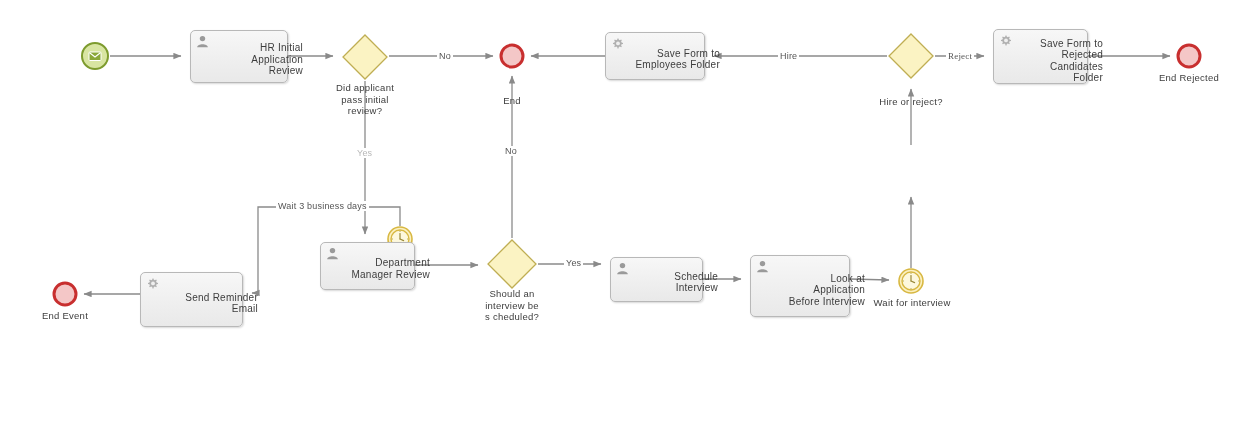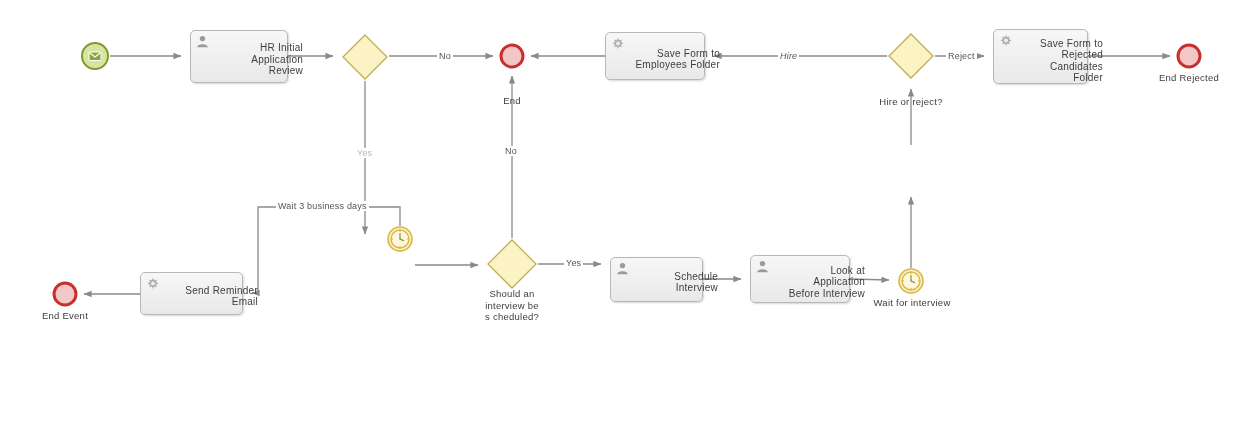--- a/index.html
+++ b/index.html
@@ -226,57 +226,68 @@
                L3.9,2.6 L5.1,3.3 L6.2,2.8 Z" fill="#b0b0b0"></path>
       <circle cx="7" cy="6.4" r="1.9" fill="#efefef"></circle>
     </svg>
     <div class="task-label mid" style="white-space:pre-line; top:58%;">Save Form to
 Rejected
 Candidates
 Folder</div>
   </div>
 
 
-
-  <div class="task" style="left:610px; top:257px; width:93px; height:45px;">
+  <div class="task" style="left:320px; top:242px; width:95px; height:48px;">
     <svg class="task-icon" viewBox="0 0 13 13">
       <circle cx="6.5" cy="3.6" r="2.7" fill="#9a9a9a"></circle>
       <path d="M1.2,12.2 C1.2,8.2 11.8,8.2 11.8,12.2 Z" fill="#9a9a9a"></path>
     </svg>
+    <div class="task-label mid" style="white-space:pre-line; top:55%;">Department
+Manager Review</div>
+  </div>
+
+  <div class="task" style="left:610px; top:257px; width:93px; height:45px;">
+    <svg class="task-icon" viewBox="0 0 13 13">
+      <circle cx="6.5" cy="3.6" r="2.7" fill="#9a9a9a"></circle>
+      <path d="M1.2,12.2 C1.2,8.2 11.8,8.2 11.8,12.2 Z" fill="#9a9a9a"></path>
+    </svg>
     <div class="task-label mid" style="white-space:pre-line; top:55%;">Schedule
 Interview</div>
   </div>
 
-  <div class="task" style="left:750px; top:255px; width:100px; height:48px;">
+  <div class="task" style="left:750px; top:255px; width:100px; height:62px;">
     <svg class="task-icon" viewBox="0 0 13 13">
       <circle cx="6.5" cy="3.6" r="2.7" fill="#9a9a9a"></circle>
       <path d="M1.2,12.2 C1.2,8.2 11.8,8.2 11.8,12.2 Z" fill="#9a9a9a"></path>
     </svg>
     <div class="task-label mid" style="white-space:pre-line; top:56%;">Look at
 Application
 Before Interview</div>
   </div>
 
-  <div class="task" style="left:140px; top:272px; width:103px; height:43px;">
+  <div class="task" style="left:140px; top:272px; width:103px; height:55px;">
     <svg class="task-icon" viewBox="0 0 13 13">
       <path d="M6.5,1.4 L7.5,1.4 L7.8,2.8 L8.9,3.3 L10.1,2.6 L10.8,3.3 L10.1,4.5 L10.6,5.6 L12,5.9 L12,6.9
                L10.6,7.2 L10.1,8.3 L10.8,9.5 L10.1,10.2 L8.9,9.5 L7.8,10 L7.5,11.4 L6.5,11.4 L6.2,10
                L5.1,9.5 L3.9,10.2 L3.2,9.5 L3.9,8.3 L3.4,7.2 L2,6.9 L2,5.9 L3.4,5.6 L3.9,4.5 L3.2,3.3
                L3.9,2.6 L5.1,3.3 L6.2,2.8 Z" fill="#b0b0b0"></path>
       <circle cx="7" cy="6.4" r="1.9" fill="#efefef"></circle>
     </svg>
     <div class="task-label mid" style="white-space:pre-line; top:56%;">Send Reminder
 Email</div>
   </div>
 
   <div class="gateway" style="left:341px; top:33px; width:48px; height:48px;">
     <svg width="48" height="48" viewBox="0 0 48 48">
       <path d="M24,2 L46,24 L24,46 L2,24 Z" fill="#fbf3c3" stroke="#bfae53" stroke-width="1.3"></path>
     </svg>
   </div>
+  <div class="gw-label" style="left:315px; top:82px; width:100px;">Did applicant
+pass initial
+review?</div>
 
   <div class="gateway" style="left:887px; top:32px; width:48px; height:48px;">
     <svg width="48" height="48" viewBox="0 0 48 48">
       <path d="M24,2 L46,24 L24,46 L2,24 Z" fill="#fbf3c3" stroke="#bfae53" stroke-width="1.3"></path>
     </svg>
   </div>
   <div class="gw-label" style="left:861px; top:96px; width:100px;">Hire or reject?</div>
 
   <div class="gateway" style="left:486px; top:238px; width:52px; height:52px;">
     <svg width="52" height="52" viewBox="0 0 52 52">
@@ -284,17 +295,17 @@
     </svg>
   </div>
   <div class="gw-label" style="left:464px; top:288px; width:96px;">Should an
 interview be
 s cheduled?</div>
 
   <div class="edge-label" style="left:437px; top:51px;">No</div>
   <div class="edge-label" style="left:355px; top:148px; color:#b8b8b8;">Yes</div>
   <div class="edge-label" style="left:503px; top:146px;">No</div>
   <div class="edge-label" style="left:564px; top:258px;">Yes</div>
-  <div class="edge-label" style="left:778px; top:51px;font-style:italic;">Hire</div>
-  <div class="edge-label" style="left:946px; top:51px;">Reject</div>
+  <div class="edge-label" style="left:778px; top:51px;">Hire</div>
+  <div class="edge-label" style="left:946px; top:51px;font-family:Liberation Serif, serif;">Reject</div>
   <div class="edge-label" style="left:276px; top:201px;">Wait 3 business days</div>
 
 </div>
 
 </body></html>

